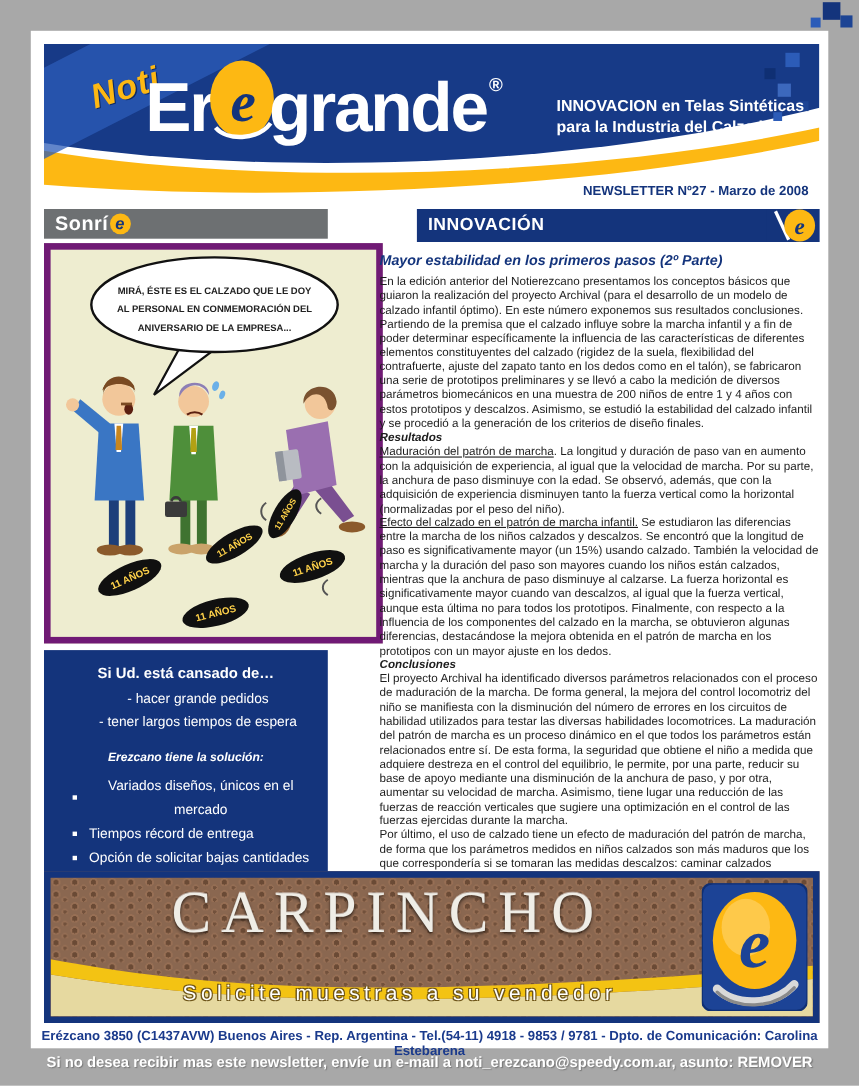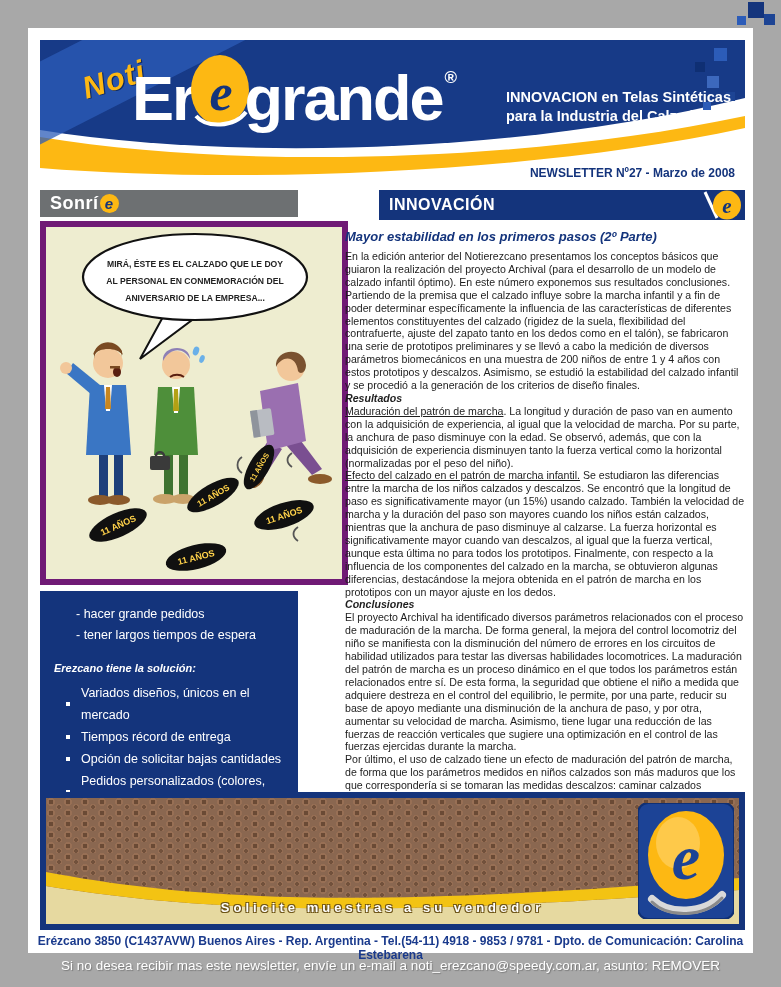--- a/index.html
+++ b/index.html
@@ -19,21 +19,21 @@
   .brand{position:absolute;left:92px;top:22px;color:#ffffff;font-size:63px;font-weight:bold;
     letter-spacing:-2px;white-space:nowrap;display:flex;align-items:flex-start;}
   .brand .reg{font-size:17px;margin-top:6px;margin-left:2px;}
   .eball{display:inline-block;width:60px;height:76px;margin:-8px -5px 0 -5px;vertical-align:top;}
   .tagline{position:absolute;right:14px;top:48px;color:#ffffff;font-size:14.5px;font-weight:bold;line-height:19px;}
   .newsline{position:absolute;right:10px;bottom:6px;color:#14347c;font-size:12px;font-weight:bold;}
   .px{position:absolute;}
   .stripe{position:absolute;left:-60px;top:-30px;width:340px;height:74px;background:#2c5cb8;opacity:.75;transform:rotate(-27deg);}
 
   
-  .left-col{position:absolute;left:12px;top:162px;width:258px;}
+  .left-col{position:absolute;left:12px;top:162px;width:258px;text-align:center;}
   .right-col{position:absolute;left:317px;top:162px;width:400px;}
 
   .sonrie-bar{height:27px;background:#6d7072;display:flex;align-items:center;padding-left:10px;}
   .sonrie-bar .t{color:#ffffff;font-size:18px;font-weight:bold;letter-spacing:.5px;}
   .mini-e{width:19px;height:19px;border-radius:50%;background:#fdb813;color:#14347c;
     font-size:15px;font-weight:bold;font-style:italic;display:flex;align-items:center;justify-content:center;margin-left:1px;}
 
   .cartoon{margin-top:4px;width:296px;height:352px;background:#eeedd0;border:6px solid #701a75;position:relative;}
 
   .offer{margin-top:6px;background:#14347c;color:#ffffff;padding:13px 14px 16px 14px;}
@@ -57,28 +57,28 @@
   .leather{position:absolute;inset:0;
     background-color:#8a6750;
     background-image:
       radial-gradient(circle 4px at 5px 4px, rgba(58,30,12,.40) 0 2.4px, rgba(172,124,92,.40) 2.4px 3.8px, transparent 4px),
       radial-gradient(circle 3px at 13px 9px, rgba(58,30,12,.30) 0 1.8px, rgba(172,124,92,.32) 1.8px 3px, transparent 3.2px);
     background-size:17px 11px;}
   .carp-title{position:absolute;left:0;right:80px;top:0px;text-align:center;
     font-family:"Liberation Serif",serif;font-size:54px;letter-spacing:9px;color:#efede6;
     text-shadow:0 2px 3px rgba(0,0,0,.65), 0 -1px 0 rgba(255,255,255,.5);}
   .carp-wave{position:absolute;left:0;bottom:0;}
-  .carp-tagline{position:absolute;left:120px;right:140px;bottom:9px;text-align:center;
-    color:#ffffff;font-size:13px;font-weight:bold;letter-spacing:4px;
+  .carp-tagline{position:absolute;left:120px;right:140px;bottom:9px;text-align:left;
+    color:#ffffff;font-size:19px;font-weight:normal;letter-spacing:4px;
     text-shadow:1px 1px 0 #6e5518, -1px -1px 0 #6e5518, 1px -1px 0 #6e5518, -1px 1px 0 #6e5518;}
   .carp-logo{position:absolute;right:5px;top:5px;}
 
   .address{position:absolute;left:0;right:0;top:906px;text-align:center;color:#1a3a8c;font-size:12px;font-weight:bold;}
 
-  .unsub{position:absolute;left:0;right:0;top:958px;text-align:center;color:#ffffff;font-size:13.5px;font-weight:normal;
+  .unsub{position:absolute;left:0;right:0;top:958px;text-align:center;color:#ffffff;font-size:13.5px;font-weight:bold;
     text-shadow:1px 1px 1px rgba(90,90,90,.6);}
 </style>
 </head>
 <body>
 
 <div>
   <div class="px" style="left:748px;top:2px;width:16px;height:16px;background:#14347c;"></div>
   <div class="px" style="left:764px;top:14px;width:11px;height:11px;background:#1d4494;"></div>
   <div class="px" style="left:737px;top:16px;width:9px;height:9px;background:#2c5cb8;"></div>
 </div>
@@ -203,20 +203,21 @@
           </g>
           <g transform="translate(213,240) rotate(-60)">
             <ellipse cx="0" cy="0" rx="25" ry="10" fill="#101010"></ellipse>
             <text x="0" y="3" text-anchor="middle" font-size="7.5" font-weight="bold" fill="#ffd24a">11 AÑOS</text>
           </g>
         </g>
       </svg>
     </div>
 
     <div class="offer">
+      <div class="title">Si Ud. está cansado de…</div>
       <div class="dash-item">- hacer grande pedidos</div>
       <div class="dash-item">- tener largos tiempos de espera</div>
       <div class="title2">Erezcano tiene la solución:</div>
       <div class="sq-item">
           <span class="sq"></span>
           <span>Variados diseños, únicos en el mercado</span>
         </div>
       <div class="sq-item">
           <span class="sq"></span>
           <span>Tiempos récord de entrega</span>
@@ -262,20 +263,21 @@
       <div><span class="ul">Fuente</span><span>: El Peu 2005;25(1):10-18.</span></div>
     </div>
   </div>
 
   <div class="carp">
     <div class="leather"></div>
     <svg class="carp-wave" width="693" height="64" viewBox="0 0 693 64">
       <path d="M0,26 C160,52 330,58 693,30 L693,64 L0,64 Z" fill="#e6d9a0"></path>
       <path d="M0,12 C160,42 330,48 693,18 L693,30 C330,58 160,52 0,26 Z" fill="#f3c313"></path>
     </svg>
+    <div class="carp-title">CARPINCHO</div>
     <div class="carp-tagline">Solicite muestras a su vendedor</div>
     <svg class="carp-logo" width="96" height="116" viewBox="0 0 96 116">
       <rect x="0" y="0" width="96" height="116" rx="10" fill="#1c4396" stroke="#0f2f73" stroke-width="2"></rect>
       <path d="M14,96 C30,112 66,112 84,92" stroke="#d9d9d9" stroke-width="8" fill="none" stroke-linecap="round"></path>
       <path d="M14,99 C30,115 66,115 84,95" stroke="#8a8a8a" stroke-width="3" fill="none" stroke-linecap="round"></path>
       <ellipse cx="48" cy="52" rx="38" ry="44" fill="#fdb813"></ellipse>
       <ellipse cx="40" cy="40" rx="22" ry="26" fill="#fec94a"></ellipse>
       <text x="48" y="76" text-anchor="middle" font-size="64" font-style="italic" font-weight="bold" fill="#1c4396" font-family="Liberation Serif, serif">e</text>
     </svg>
   </div>

